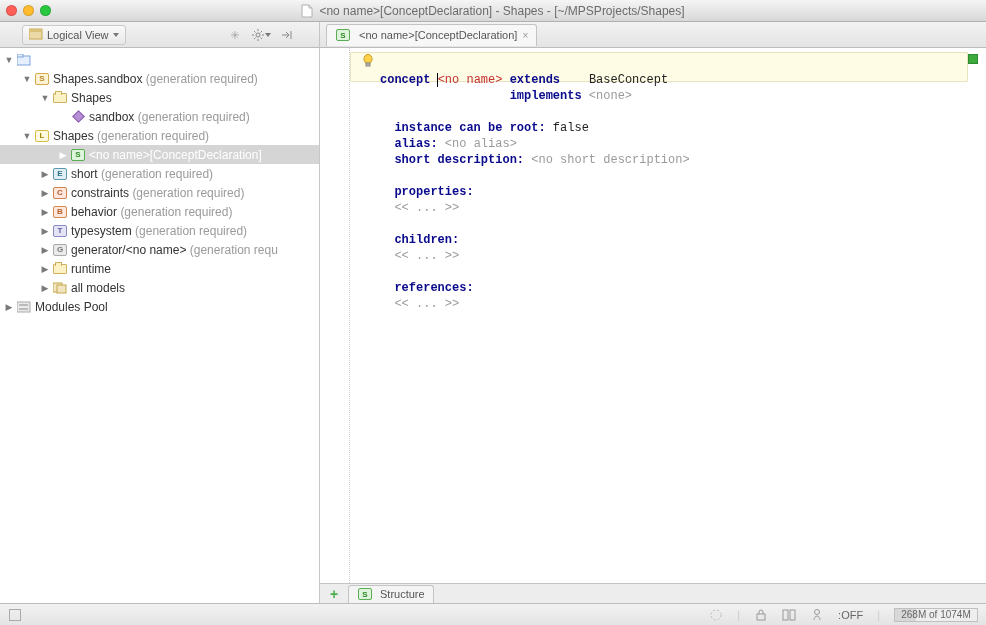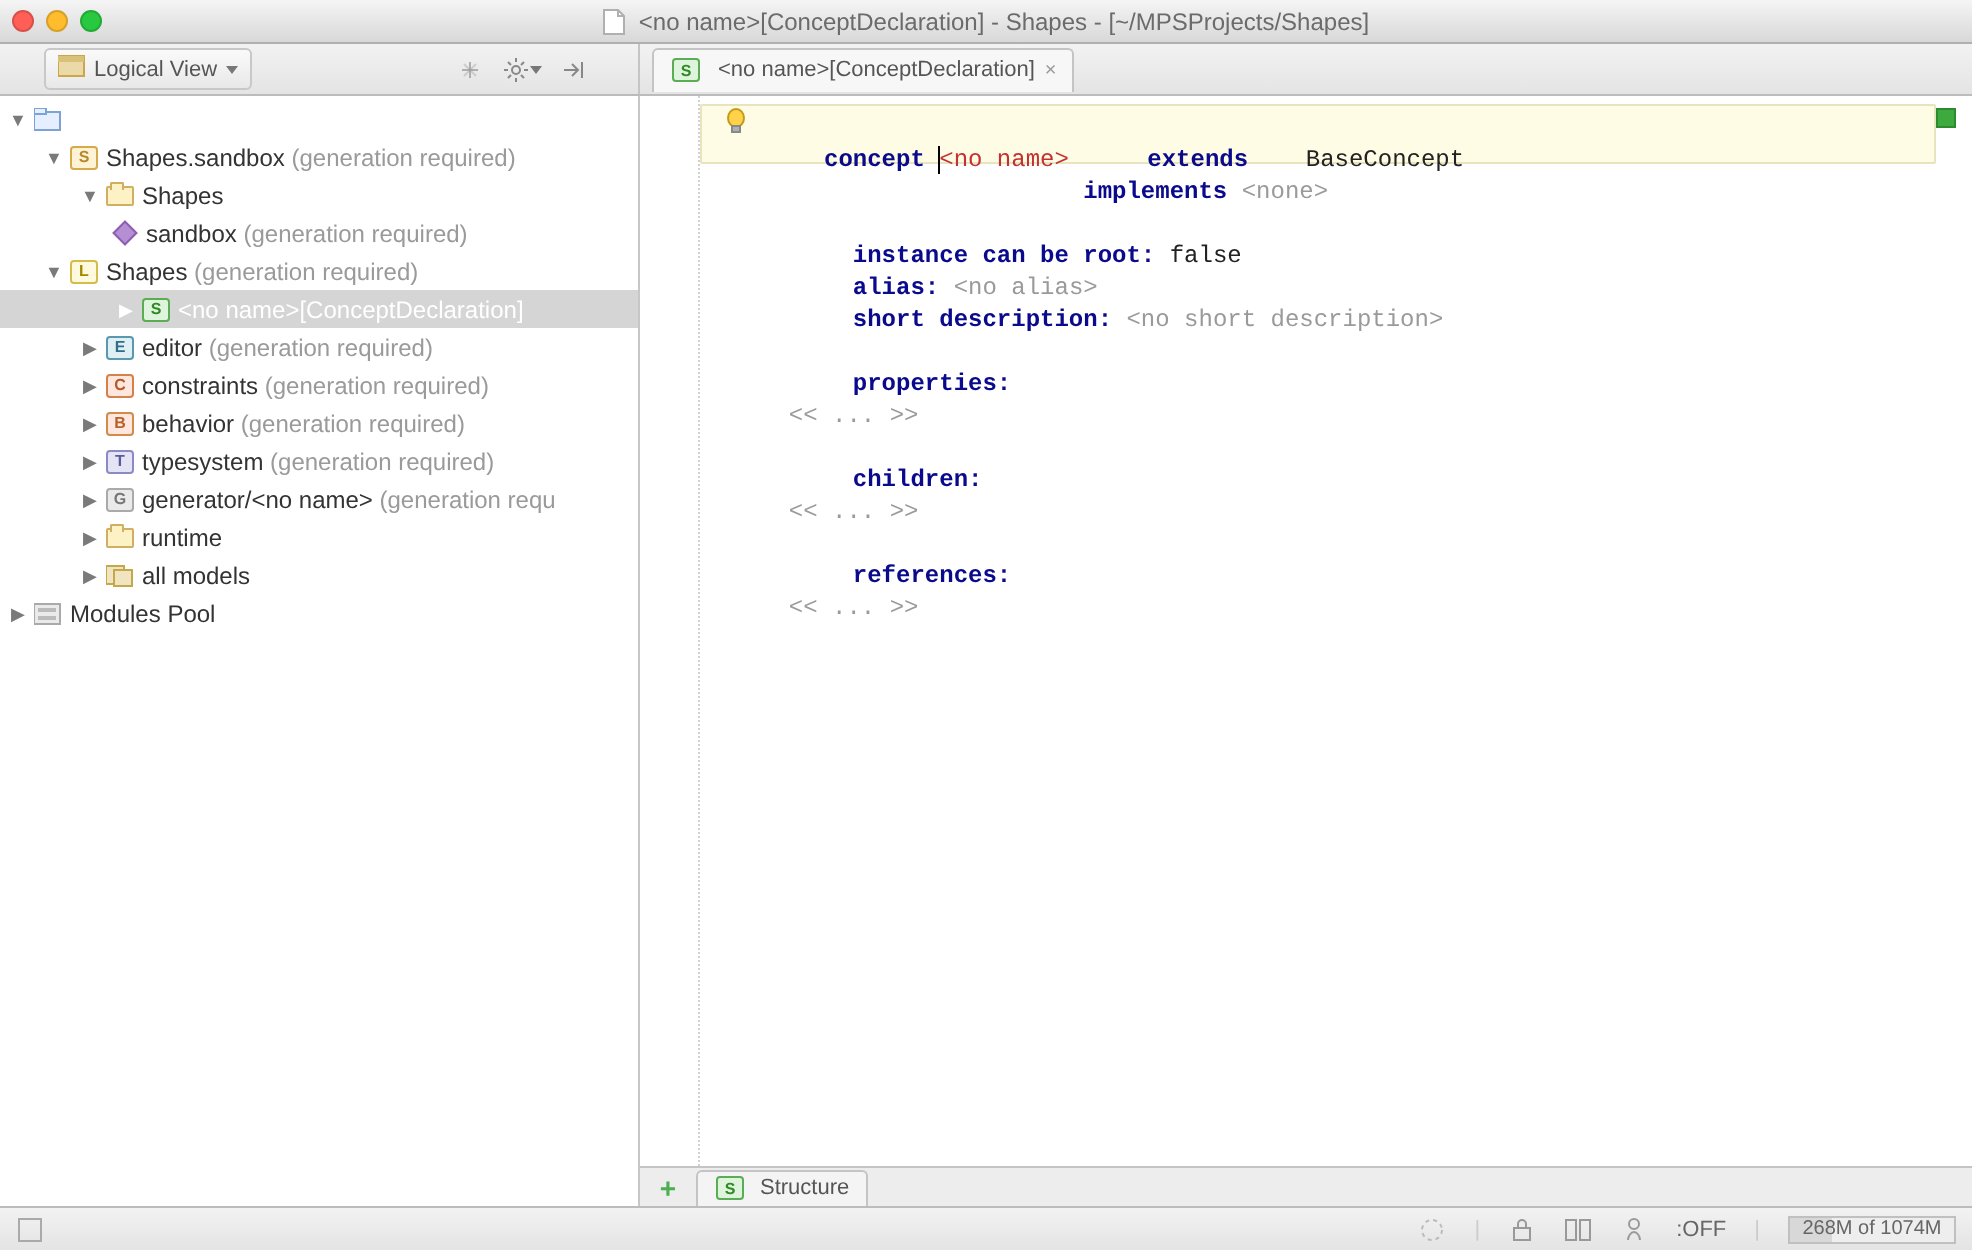--- a/index.html
+++ b/index.html
@@ -57,21 +57,21 @@
 .ed-tab .close-x { color:#999; font-size:10px; }
 
 
 .ed-body { flex:1; position:relative; font-family: Menlo, Monaco, "Courier New", monospace; font-size:12px; padding:4px 0 0 0; }
 .gutter { position:absolute; left:0; top:0; bottom:0; width:30px; border-right:1px dotted #d0d0d0; }
 .status-box { position:absolute; right:8px; top:6px; width:10px; height:10px; background:#3caa3c; border:1px solid #2e8a2e; }
 .bulb { position:absolute; left:42px; top:6px; width:12px; height:14px; }
 .bulb svg { width:100%; height:100%; }
 .hl-line { position:absolute; left:30px; right:18px; top:4px; height:30px; background:#fffce6; border:1px solid #e8e4c0; border-radius:1px;}
 .code { position:relative; padding:4px 0 0 60px; line-height:16px; white-space:pre; }
-.kw { color:#0a0a8c; font-weight:bold;margin-left:32px; }
+.kw { color:#0a0a8c; font-weight:bold; }
 .ident { color:#222; }
 .ph-red { color:#c43131; }
 .ph-grey { color:#9a9a9a; }
 .caret { border-left:1px solid #000; margin-left:-1px; }
 
 
 .ed-bottom-tabs { height:20px; border-top:1px solid #c4c4c4; background:#ededed; display:flex; align-items:center; padding-left:6px; gap:6px;}
 .plus-btn { color:#4caf50; font-weight:bold; font-size:14px; width:16px; text-align:center;}
 .btab { height:18px; display:flex; align-items:center; gap:4px; padding:0 8px; border:1px solid #c4c4c4; border-bottom:none; border-radius:3px 3px 0 0; background:#f4f4f4; font-size:11px; color:#555;}
 
@@ -168,21 +168,21 @@
           </span>
         <span><span>Shapes.sandbox</span> <span class="gen-req">(generation required)</span></span>
       </div>
       <div class="tree-row" style="padding-left:40px">
         <span class="disclosure tri-down"></span>
         <span class="node-icon">
             <span class="ico-folder"></span>
           </span>
         <span>Shapes</span>
       </div>
-      <div class="tree-row" style="padding-left:54px">
+      <div class="tree-row" style="padding-left:70px">
         <span class="node-icon">
             <span class="ico-diamond"></span>
           </span>
         <span><span>sandbox</span> <span class="gen-req">(generation required)</span></span>
       </div>
       <div class="tree-row" style="padding-left:22px">
         <span class="disclosure tri-down"></span>
         <span class="node-icon">
             <span class="ico-box ico-L">L</span>
           </span>
@@ -193,21 +193,21 @@
         <span class="node-icon">
             <span class="ico-box ico-Sg">S</span>
           </span>
         <span class="tree-label selected">&lt;no name&gt;[ConceptDeclaration]</span>
       </div>
       <div class="tree-row" style="padding-left:40px">
         <span class="disclosure tri-right"></span>
         <span class="node-icon">
             <span class="ico-box ico-E">E</span>
           </span>
-        <span><span>editor</span> <span class="gen-req">(generation required)</span></span>
+        <span><span>short</span> <span class="gen-req">(generation required)</span></span>
       </div>
       <div class="tree-row" style="padding-left:40px">
         <span class="disclosure tri-right"></span>
         <span class="node-icon">
             <span class="ico-box ico-C">C</span>
           </span>
         <span><span>constraints</span> <span class="gen-req">(generation required)</span></span>
       </div>
       <div class="tree-row" style="padding-left:40px">
         <span class="disclosure tri-right"></span>

